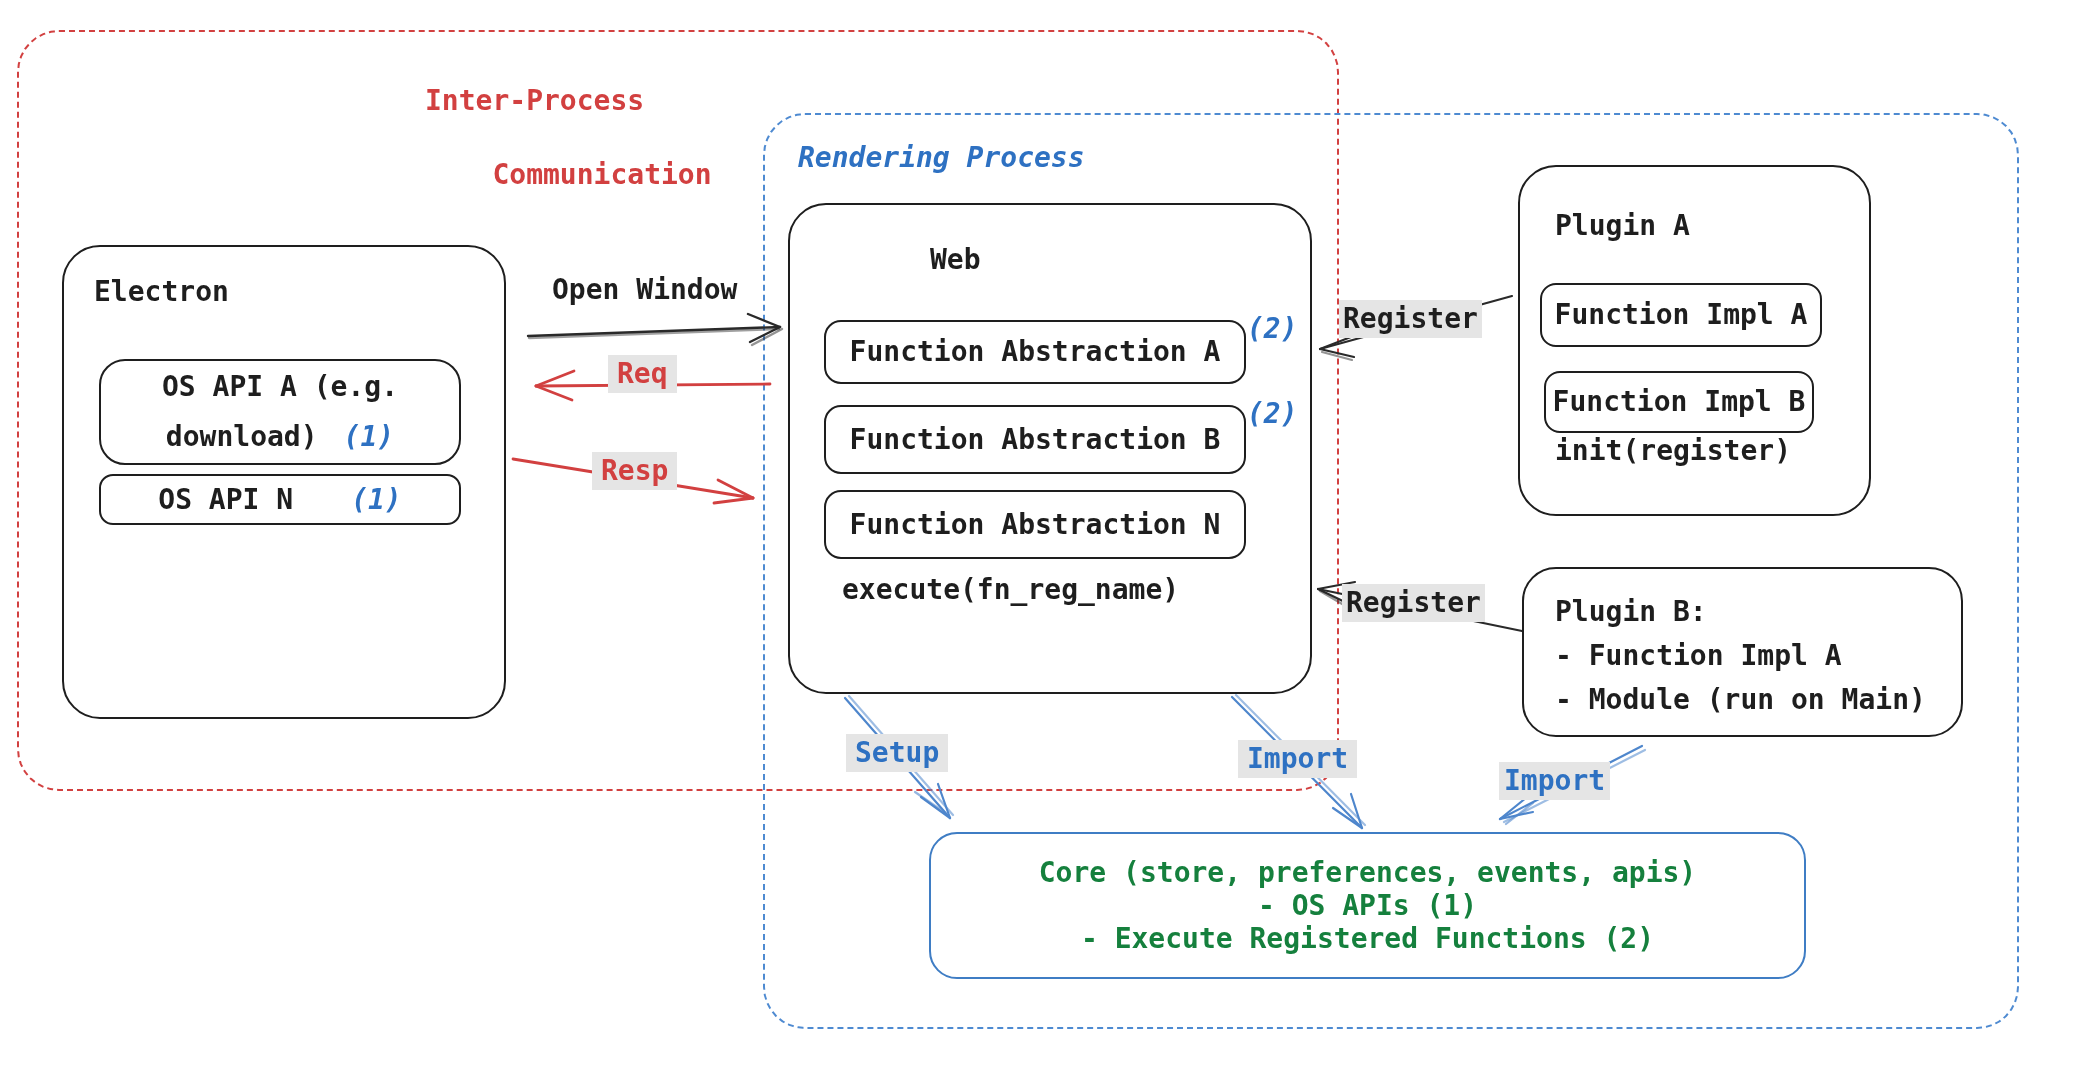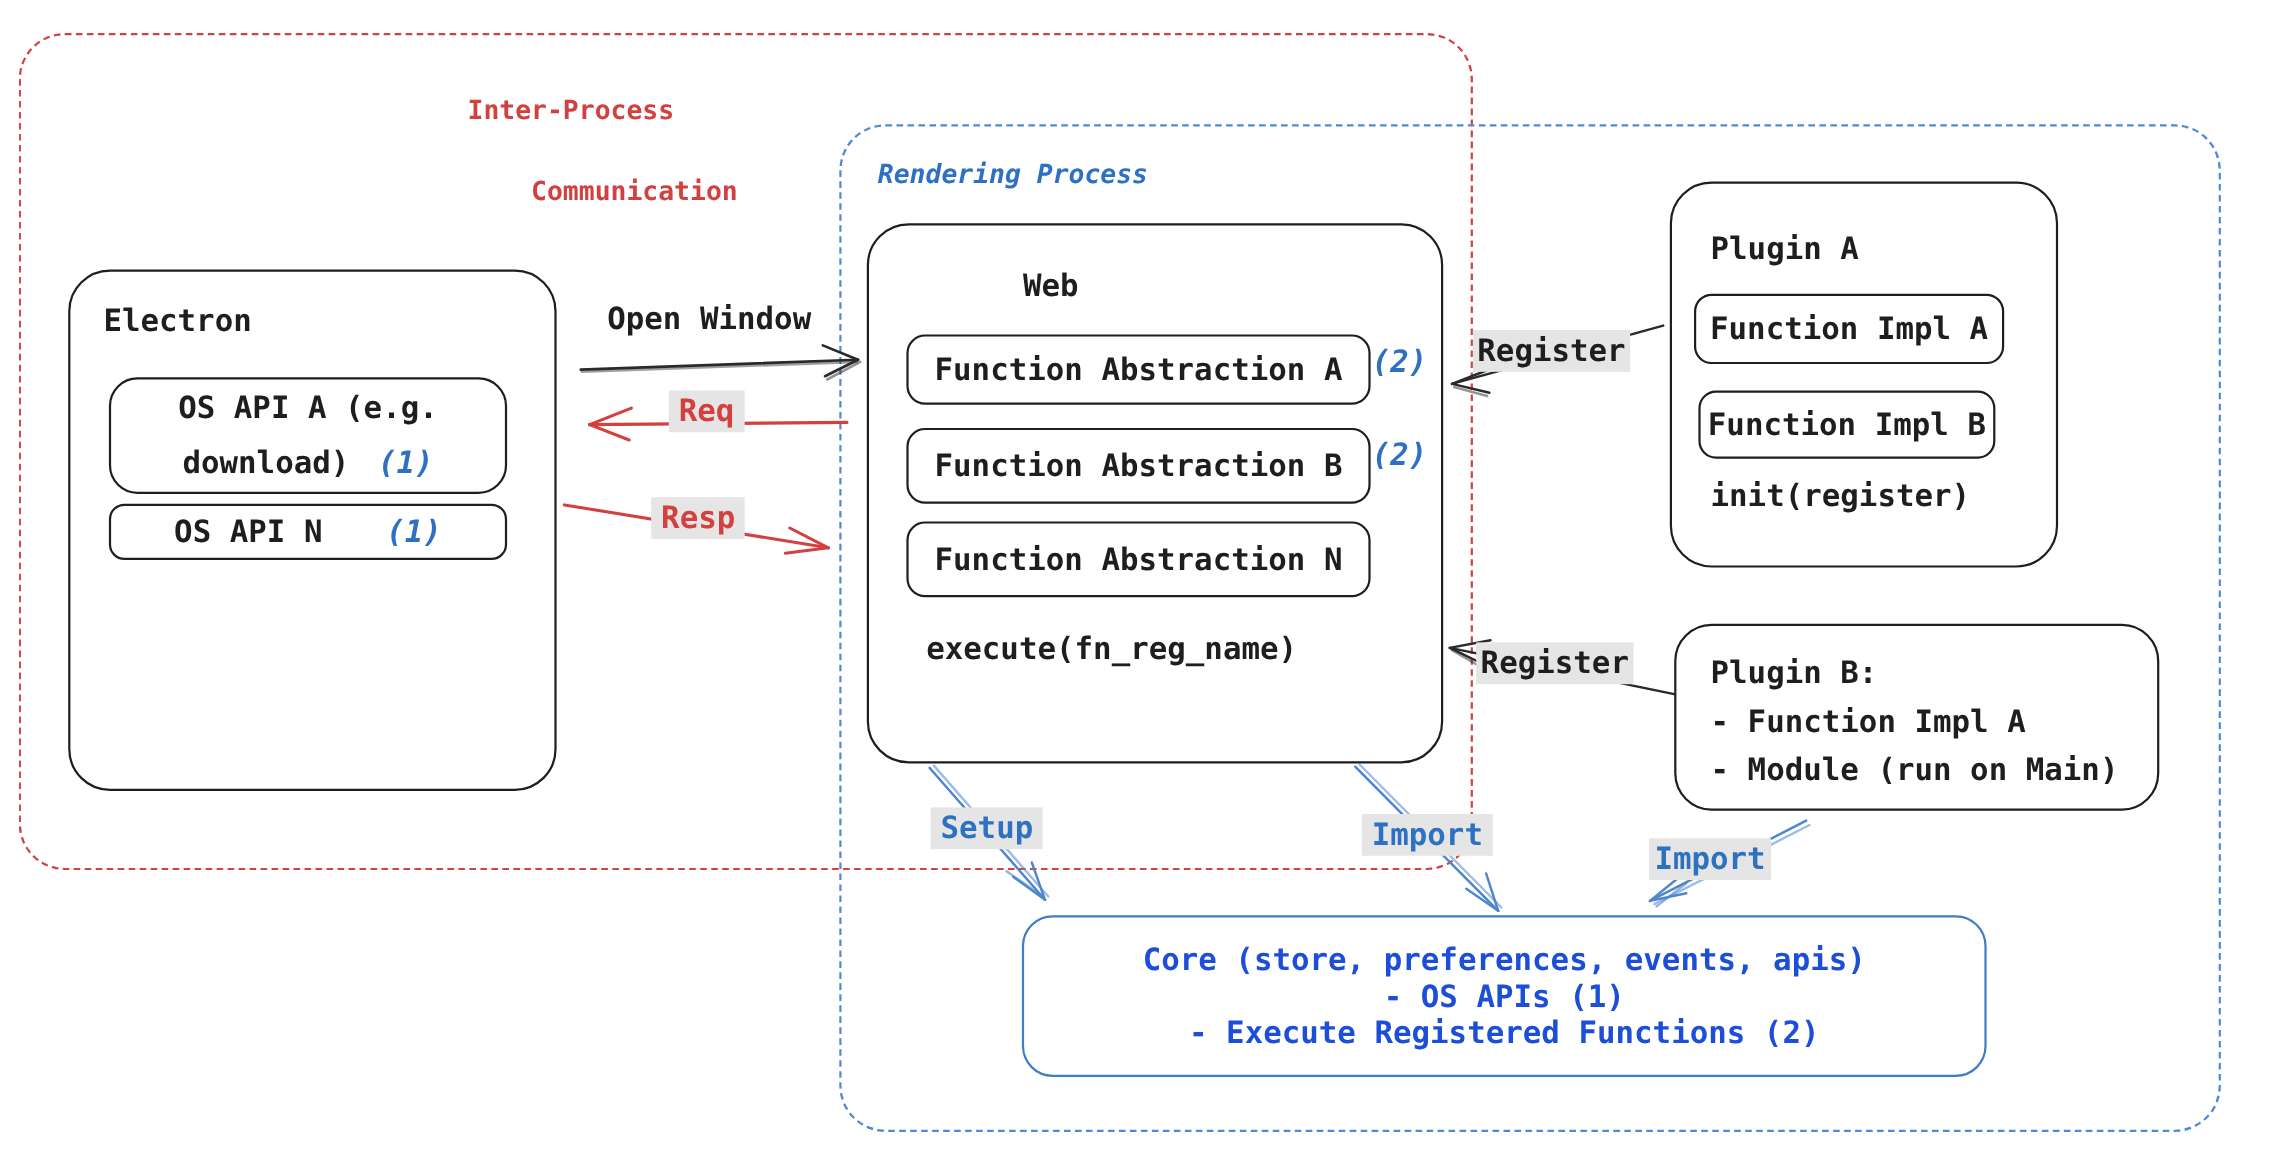--- a/index.html
+++ b/index.html
@@ -1,31 +1,31 @@
 <!DOCTYPE html>
 <html><head>
 <meta charset="utf-8">
 <style>
   html,body{margin:0;padding:0;background:#ffffff;}
   .canvas{position:relative;width:2074px;height:1066px;background:#ffffff;overflow:hidden;
           font-family:"DejaVu Sans Mono","Liberation Mono",monospace;}
   .abs{position:absolute;}
   .mono{font:700 28px/34px "DejaVu Sans Mono","Liberation Mono",monospace;color:#1e1e1e;white-space:pre;}
-  .big{font-size:24px;}
+  .big{font-size:28px;}
   .red{color:#d24040;}
   .blue{color:#2e71c2;font-style:italic;}
   .group-outline{position:absolute;border-radius:42px;background:transparent;}
   .group-red{border:2.5px dashed #d24040;}
   .group-blue{border:2.5px dashed #4e8ad1;}
   .node{position:absolute;background:#ffffff;border:2.2px solid #1e1e1e;border-radius:38px;}
   .subnode{position:absolute;background:#ffffff;border:2px solid #1e1e1e;display:flex;
-           align-items:center;justify-content:center;flex-direction:column;}
+           align-items:center;justify-content:center;flex-direction:column;margin-top:16px;}
   .corebox{position:absolute;background:#ffffff;border:2.2px solid #3f7dc4;border-radius:28px;
            display:flex;flex-direction:column;align-items:center;justify-content:center;}
-  .corebox div{font:700 28px/33px "DejaVu Sans Mono","Liberation Mono",monospace;color:#1d4ed8;white-space:pre;}
+  .corebox div{font:700 28px/33px "DejaVu Sans Mono","Liberation Mono",monospace;color:#15803d;white-space:pre;}
   .arrow-label{position:absolute;background:#e5e5e5;padding:0 9px;font:700 28px/38px "DejaVu Sans Mono","Liberation Mono",monospace;white-space:pre;}
   svg.arrows{position:absolute;left:0;top:0;pointer-events:none;}
   .row{display:flex;align-items:center;}
 </style>
 </head>
 <body>
 
 <div class="canvas">
 
   <div class="group-outline group-red" style="left:17px;top:30px;width:1318px;height:757px;"></div>

